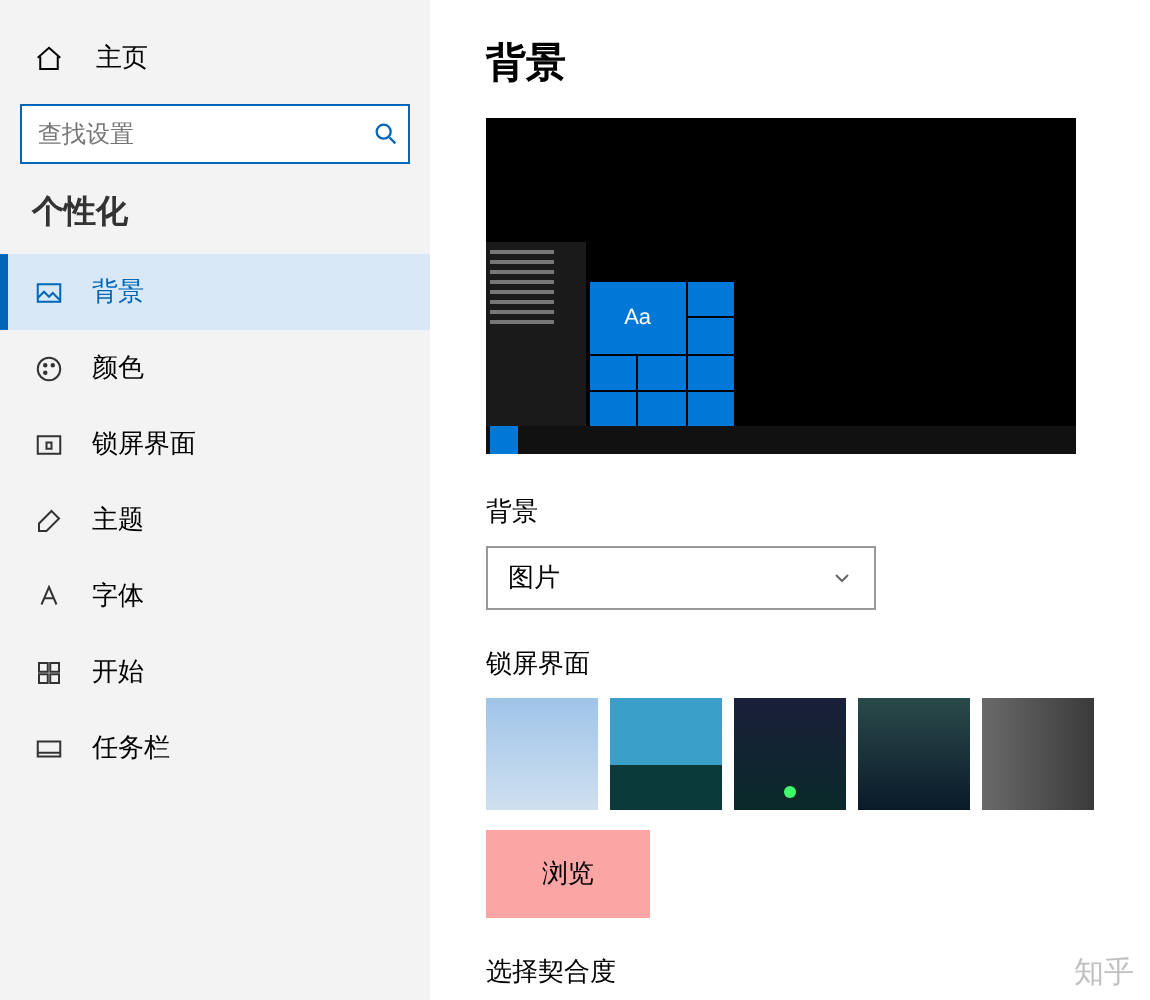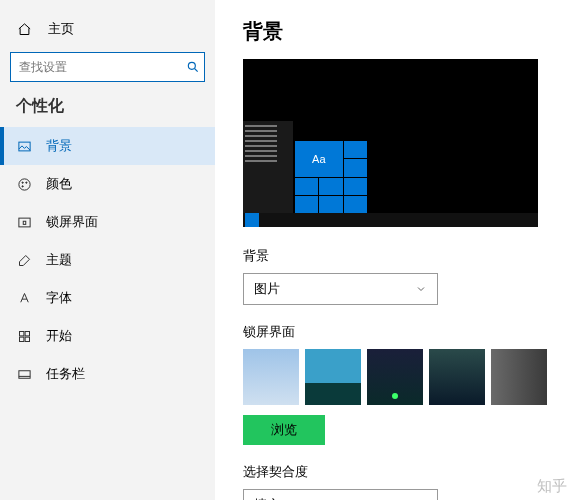--- a/index.html
+++ b/index.html
@@ -34,21 +34,21 @@
 .select-box { width:195px; height:32px; border:1px solid #999; display:flex; align-items:center; padding:0 10px; justify-content:space-between; margin-bottom:18px; cursor:default; background:#fff; }
 .select-box .chev { color:#666; }
 .thumbs { display:flex; gap:6px; margin-bottom:10px; }
 .thumb { width:56px; height:56px; background:#87a8c4; display:block; }
 .thumb.t1 { background:linear-gradient(#9fc4e8,#cfe0f0); }
 .thumb.t2 { background:linear-gradient(#3aa0c9 60%,#0a3a3a 60%); }
 .thumb.t3 { background:linear-gradient(#1a1f3a,#0a2a2a); position:relative; }
 .thumb.t3::after{content:"";position:absolute;left:50%;bottom:6px;width:6px;height:6px;background:#3cff6a;border-radius:50%;transform:translateX(-50%);}
 .thumb.t4 { background:linear-gradient(#2a4a4a,#0a1a2a); }
 .thumb.t5 { background:linear-gradient(90deg,#6a6a6a,#3a3a3a); }
-.browse-btn { width:82px; height:30px; background:#22c55e; border:0; font-size:13px; display:flex; align-items:center; justify-content:center; margin-bottom:18px; cursor:default; }
+.browse-btn { width:82px; height:44px; background:#fca5a5; border:0; font-size:13px; display:flex; align-items:center; justify-content:center; margin-bottom:18px; cursor:default; }
 .watermark { position:absolute; right:8px; bottom:4px; font-size:15px; color:#9ca3af; display:flex; align-items:center; gap:6px; }
 .watermark .zh { font-size:15px; color:#c0c0c0; }
 svg { display:block; }
 </style>
 </head>
 <body>
 
 <div class="app">
   <div class="sidebar">
 

